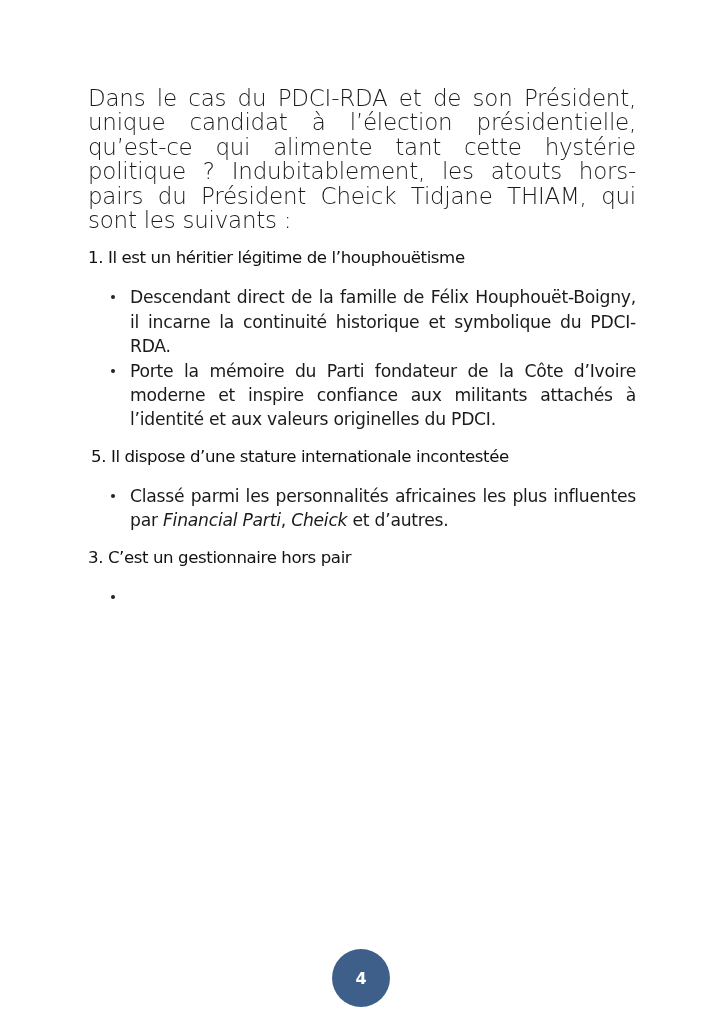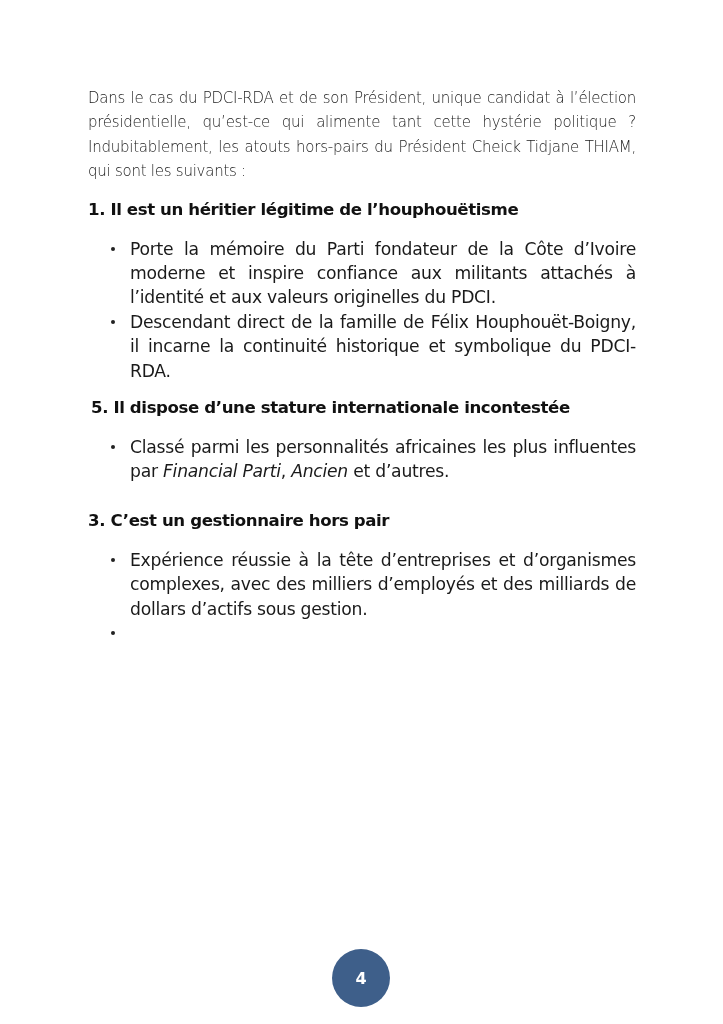--- a/index.html
+++ b/index.html
@@ -2,31 +2,31 @@
 <html><head>
   <meta charset="utf-8">
   <style>
     html, body { margin: 0; padding: 0; background: #ffffff; }
     body {
       width: 723px; height: 1024px; position: relative; overflow: hidden;
       font-family: "DejaVu Sans", sans-serif; color: #1a1a1a;
     }
     .page { position: absolute; left: 88px; top: 86px; width: 548px; }
     .para {
-      font-size: 15px; line-height: 24.4px; text-align: justify;
+      font-size: 23px; line-height: 24.4px; text-align: justify;
       margin: 0; letter-spacing: -0.25px; font-weight: 300;
     }
     .heading {
-      font-family: "DejaVu Sans", sans-serif; font-weight: bold;
+      font-family: "DejaVu Sans", sans-serif; font-weight: normal;
       font-size: 16.6px; line-height: 22px; margin: 0; letter-spacing: -0.4px;
       color: #111;
     }
     .h1 { margin-top: 15px; }
     .h2 { margin-top: 14px; padding-left: 3px; }
-    .h3 { margin-top: 26px; }
+    .h3 { margin-top: 14px; }
     ul.bullets { list-style: none; margin: 16px 0 0 0; padding: 0; }
     ul.bullets li {
       position: relative; padding-left: 42px;
       font-size: 17.2px; line-height: 24.4px; text-align: justify;
       letter-spacing: -0.25px;
     }
     ul.bullets li .dot {
       position: absolute; left: 23px; top: 10px; width: 4px; height: 4px;
       background: #222; border-radius: 50%;
     }
@@ -38,31 +38,30 @@
     }
   </style>
 </head>
 <body>
 
 <div class="page">
   <p class="para">Dans le cas du PDCI-RDA et de son Président, unique candidat à l’élection présidentielle, qu’est-ce qui alimente tant cette hystérie politique ? Indubitablement, les atouts hors-pairs du Président Cheick Tidjane THIAM, qui sont les suivants :</p>
 
   <h3 class="heading h1">1. Il est un héritier légitime de l’houphouëtisme</h3>
   <ul class="bullets">
+    <li><span class="dot"></span><span>Descendant direct de la famille de Félix Houphouët-Boigny, il incarne la continuité historique et symbolique du PDCI-RDA.</span></li>
     <li><span class="dot"></span><span>Porte la mémoire du Parti fondateur de la Côte d’Ivoire moderne et inspire confiance aux militants attachés à l’identité et aux valeurs originelles du PDCI.</span></li>
-    <li><span class="dot"></span><span>Descendant direct de la famille de Félix Houphouët-Boigny, il incarne la continuité historique et symbolique du PDCI-RDA.</span></li>
   </ul>
 
   <h3 class="heading h2">5. Il dispose d’une stature internationale incontestée</h3>
   <ul class="bullets">
-    <li><span class="dot"></span><span>Classé parmi les personnalités africaines les plus influentes par </span><em>Financial Parti</em><span>, </span><em>Ancien</em><span> et d’autres.</span></li>
+    <li><span class="dot"></span><span>Classé parmi les personnalités africaines les plus influentes par </span><em>Financial Parti</em><span>, </span><em>Cheick</em><span> et d’autres.</span></li>
   </ul>
 
   <h3 class="heading h3">3. C’est un gestionnaire hors pair</h3>
   <ul class="bullets">
-    <li><span class="dot"></span><span>Expérience réussie à la tête d’entreprises et d’organismes complexes, avec des milliers d’employés et des milliards de dollars d’actifs sous gestion.</span></li>
     <li><span class="dot"></span></li>
   </ul>
 </div>
 
 <div class="page-num" style="background: rgb(62, 95, 138);">
   <span>4</span>
 </div>
 
 </body></html>

